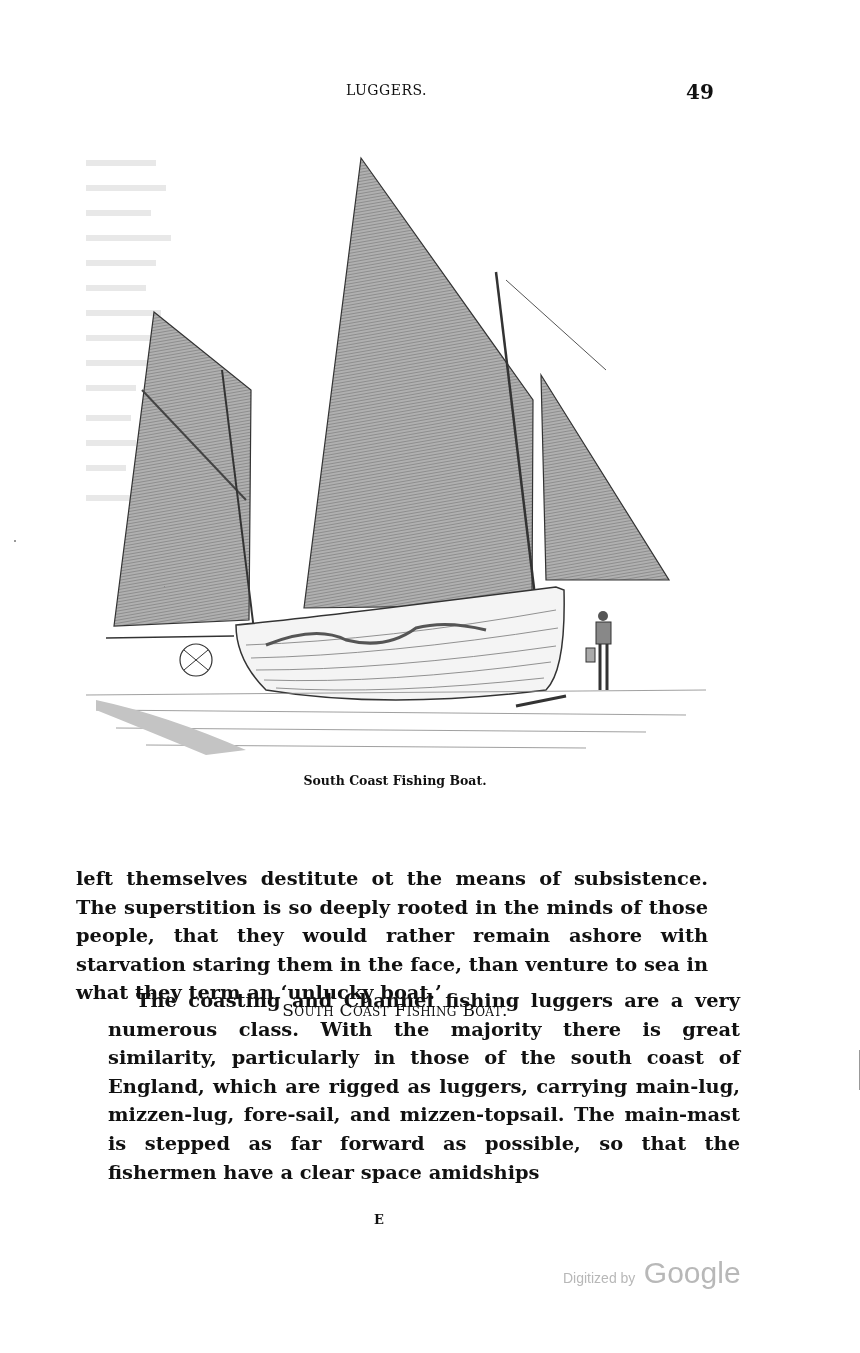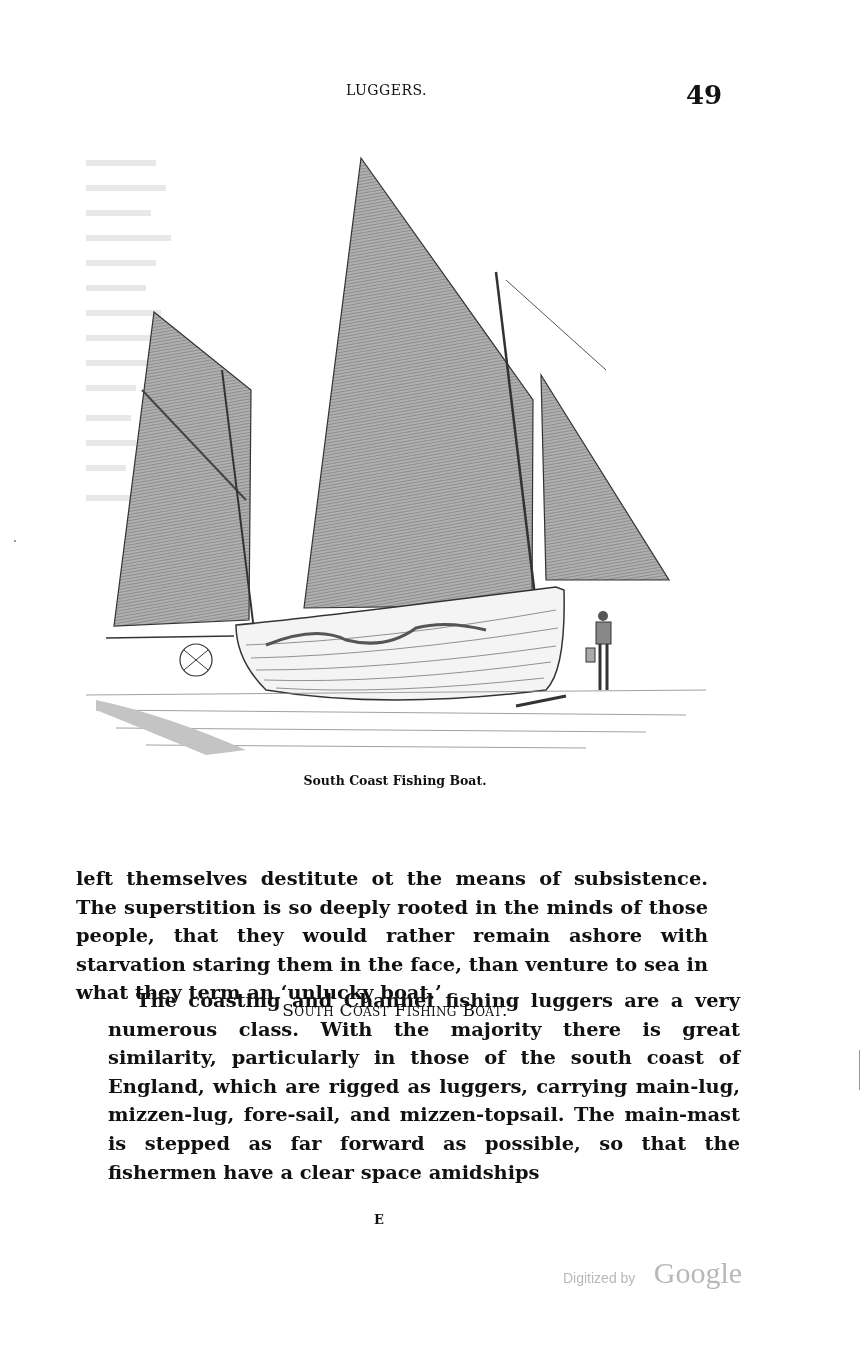--- a/index.html
+++ b/index.html
@@ -5,21 +5,21 @@
   html, body { margin: 0; padding: 0; }
   body {
     width: 860px; height: 1353px; background: #ffffff; position: relative; overflow: hidden;
     font-family: "DejaVu Serif", "Liberation Serif", serif; color: #111;
   }
   .running-head {
     position: absolute; top: 82px; left: 346px; font-weight: normal; font-size: 14px;
     letter-spacing: 0.5px;
   }
   .page-number {
-    position: absolute; top: 80px; left: 686px; font-weight: bold; font-size: 26px;
+    position: absolute; top: 80px; left: 686px; font-weight: bold; font-size: 20px;
   }
   .figure {
     position: absolute; left: 86px; top: 150px; width: 620px; height: 612px;
   }
   .caption {
     position: absolute; top: 773px; left: 0; width: 790px; text-align: center;
     font-weight: bold; font-size: 12.5px;
   }
   .body-text {
     position: absolute; left: 76px; width: 632px; font-weight: bold; font-size: 19.4px;
@@ -32,21 +32,21 @@
   }
   .p2 { top: 987px; text-indent: 28px; margin-left: 32px; }
   .signature {
     position: absolute; top: 1212px; left: 374px; font-weight: bold; font-size: 13px;
   }
   .watermark {
     position: absolute; top: 1256px; left: 563px; color: #b8b8b8;
     font-family: "Liberation Sans", sans-serif;
   }
   .watermark .small { font-size: 14px; }
-  .watermark .big { font-family: Liberation Serif, serif; font-size: 30px; margin-left: 14px; }
+  .watermark .big { font-family: Liberation Sans, sans-serif; font-size: 30px; margin-left: 4px; }
   .mark { position: absolute; background: #999; }
 </style>
 </head>
 <body>
 
 <div class="running-head">LUGGERS.</div>
 <div class="page-number">49</div>
 
 <div class="figure">
   <svg width="620" height="612" viewBox="0 0 620 612" xmlns="http://www.w3.org/2000/svg">

